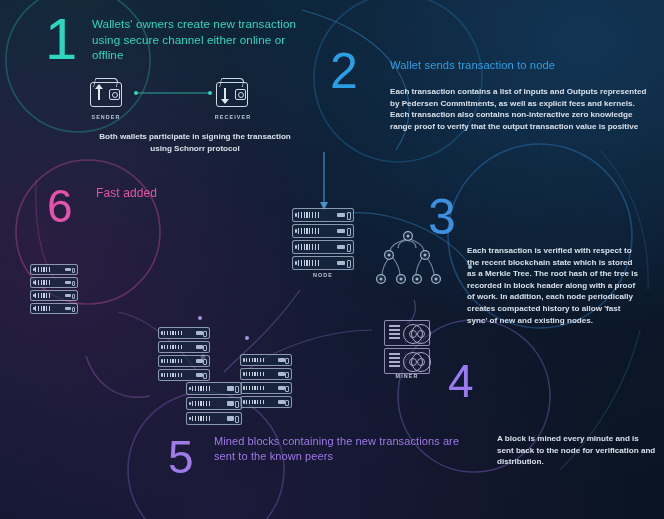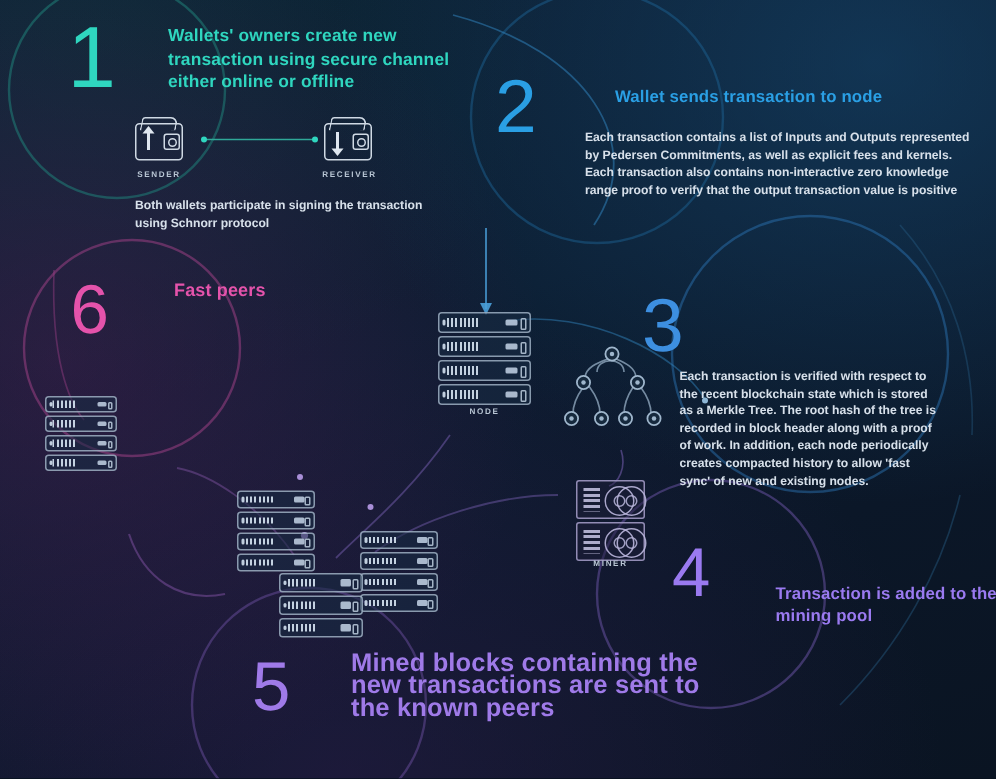--- a/index.html
+++ b/index.html
@@ -11,21 +11,21 @@
     background:
       radial-gradient(520px 420px at 88% 8%,   rgba(22,72,112,.55), rgba(0,0,0,0) 70%),
       radial-gradient(460px 420px at 6% 46%,   rgba(86,28,86,.40),  rgba(0,0,0,0) 70%),
       radial-gradient(560px 460px at 34% 100%, rgba(52,30,84,.42),  rgba(0,0,0,0) 72%),
       radial-gradient(420px 340px at 10% 4%,   rgba(12,56,62,.45),  rgba(0,0,0,0) 72%),
       linear-gradient(160deg,#0d2034 0%,#0c1d31 42%,#0b1728 72%,#0a1422 100%);
     color:#e9eef5;
   }
   .lay{position:absolute;left:0;top:0;width:664px;height:519px;}
   .txt{position:absolute;}
-  .hd{font-weight:700;letter-spacing:.1px;margin-left:20px;}
+  .hd{font-weight:400;letter-spacing:.1px;}
   .bd{font-size:8.1px;line-height:11.6px;color:#d7e0ea;font-weight:700;}
   .num{position:absolute;font-weight:300;line-height:1;
        font-family:"Liberation Sans", sans-serif;}
 
   
   .c-teal{color:#2fd6bf;}
   .c-blue{color:#2a9fe4;}
   .c-blue2{color:#3d8fe0;}
   .c-purple{color:#9a7af0;}
   .c-violet{color:#9f7ae8;}
@@ -129,21 +129,21 @@
     <div class="clasp"></div>
   </div>
   <div class="lbl" style="left:208px;top:114px;width:50px;">RECEIVER</div>
 
   <svg style="left:0;top:0" width="664" height="519">
     <line x1="136" y1="93" x2="210" y2="93" stroke="#2fa898" stroke-width="1.1"></line>
     <circle cx="136" cy="93" r="2" fill="#2fd6bf"></circle>
     <circle cx="210" cy="93" r="2" fill="#2fd6bf"></circle>
   </svg>
 
-  <div class="txt bd" style="left:90px;top:131px;width:210px;">Both wallets participate in signing the transaction using Schnorr protocol</div>
+  <div class="txt bd" style="left:90px;top:131px;width:210px;text-align:center;">Both wallets participate in signing the transaction using Schnorr protocol</div>
 
   <div class="num c-blue" style="left:330px;top:46px;font-size:50px;">2</div>
   <div class="txt bd" style="left:390px;top:86px;width:258px;">Each transaction contains a list of Inputs and Outputs represented by Pedersen Commitments, as well as explicit fees and kernels. Each transaction also contains non-interactive zero knowledge range proof to verify that the output transaction value is positive</div>
   <div class="txt hd c-blue" style="left:390px;top:58px;width:258px;font-size:11.2px;line-height:15px;">Wallet sends transaction to node</div>
 
   <div class="stack" style="left:292px;top:208px;width:62px;">
     <div class="srv" style="height:12px;">
       <div class="dotL"></div>
         <div class="vent"></div>
         <div class="bar"></div>
@@ -164,21 +164,21 @@
     <div class="srv" style="height:12px;">
       <div class="dotL"></div>
         <div class="vent"></div>
         <div class="bar"></div>
         <div class="pin"></div>
       </div>
   </div>
   <div class="lbl" style="left:297px;top:272px;width:52px;">NODE</div>
 
   <div class="num c-blue2" style="left:428px;top:192px;font-size:50px;">3</div>
-  <div class="txt bd" style="left:453px;top:245px;width:172px;">Each transaction is verified with respect to the recent blockchain state which is stored as a Merkle Tree. The root hash of the tree is recorded in block header along with a proof of work. In addition, each node periodically creates compacted history to allow 'fast sync' of new and existing nodes.</div>
+  <div class="txt bd" style="left:467px;top:245px;width:172px;">Each transaction is verified with respect to the recent blockchain state which is stored as a Merkle Tree. The root hash of the tree is recorded in block header along with a proof of work. In addition, each node periodically creates compacted history to allow 'fast sync' of new and existing nodes.</div>
 
   <svg style="left:0;top:0" width="664" height="519">
     <path d="M398,248 C398,238 416,238 416,248" fill="none" stroke="#8ea6bd" stroke-opacity=".8" stroke-width="1.1"></path>
     <path d="M390,252 C390,243 405,240 408,238" fill="none" stroke="#8ea6bd" stroke-opacity=".8" stroke-width="1.1"></path>
     <path d="M424,252 C424,243 411,240 408,238" fill="none" stroke="#8ea6bd" stroke-opacity=".8" stroke-width="1.1"></path>
     <path d="M382,276 C382,264 390,258 390,256" fill="none" stroke="#8ea6bd" stroke-opacity=".8" stroke-width="1.1"></path>
     <path d="M400,276 C400,264 392,258 392,256" fill="none" stroke="#8ea6bd" stroke-opacity=".8" stroke-width="1.1"></path>
     <path d="M416,276 C416,264 423,258 423,256" fill="none" stroke="#8ea6bd" stroke-opacity=".8" stroke-width="1.1"></path>
     <path d="M434,276 C434,264 426,258 426,256" fill="none" stroke="#8ea6bd" stroke-opacity=".8" stroke-width="1.1"></path>
     <circle cx="408" cy="236" r="4.4" fill="#16293d" stroke="#9fb6cc" stroke-width="1.2"></circle>
@@ -205,27 +205,27 @@
     </div>
     <div class="mcell">
       <div class="slots"></div>
       <div class="fan f1"></div>
       <div class="fan f2"></div>
     </div>
   </div>
   <div class="lbl" style="left:384px;top:373px;width:46px;">MINER</div>
 
   <div class="num c-purple" style="left:448px;top:358px;font-size:46px;">4</div>
-  <div class="txt hd c-purple" style="left:497px;top:389px;width:160px;font-size:11.2px;line-height:15px;">Transaction is added to the mining pool</div>
+  <div class="txt bd" style="left:497px;top:433px;width:160px;">A block is mined every minute and is sent back to the node for verification and distribution.</div>
 
   <div class="num c-violet" style="left:168px;top:434px;font-size:46px;">5</div>
-  <div class="txt hd c-violet" style="left:214px;top:434px;width:250px;font-size:17px;line-height:15px;">Mined blocks containing the new transactions are sent to the known peers</div>
+  <div class="txt hd c-violet" style="left:214px;top:434px;width:250px;font-size:11px;line-height:15px;">Mined blocks containing the new transactions are sent to the known peers</div>
 
   <div class="num c-pink" style="left:47px;top:183px;font-size:46px;">6</div>
-  <div class="txt hd c-pink" style="left:96px;top:186px;width:180px;font-size:12px;line-height:15px;">Fast peers</div>
+  <div class="txt hd c-pink" style="left:96px;top:186px;width:180px;font-size:12px;line-height:15px;">Fast added</div>
 
   <div class="stack" style="left:30px;top:264px;width:48px;">
     <div class="srv" style="height:9px;">
       <div class="dotL"></div>
         <div class="vent"></div>
         <div class="bar"></div>
         <div class="pin"></div>
       </div>
     <div class="srv" style="height:9px;">
       <div class="dotL"></div>

